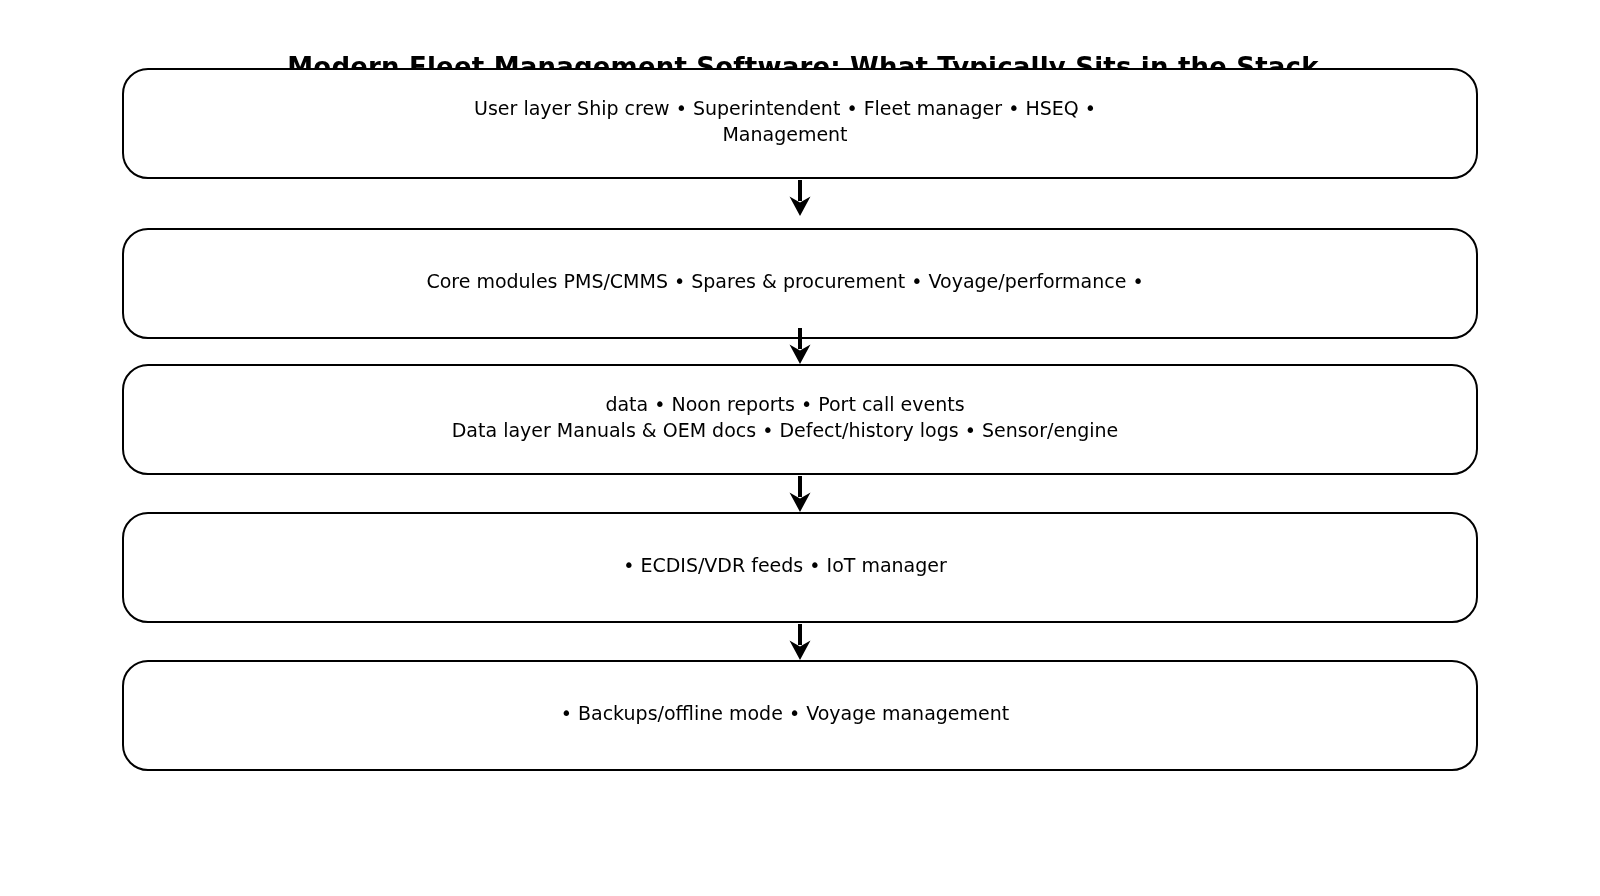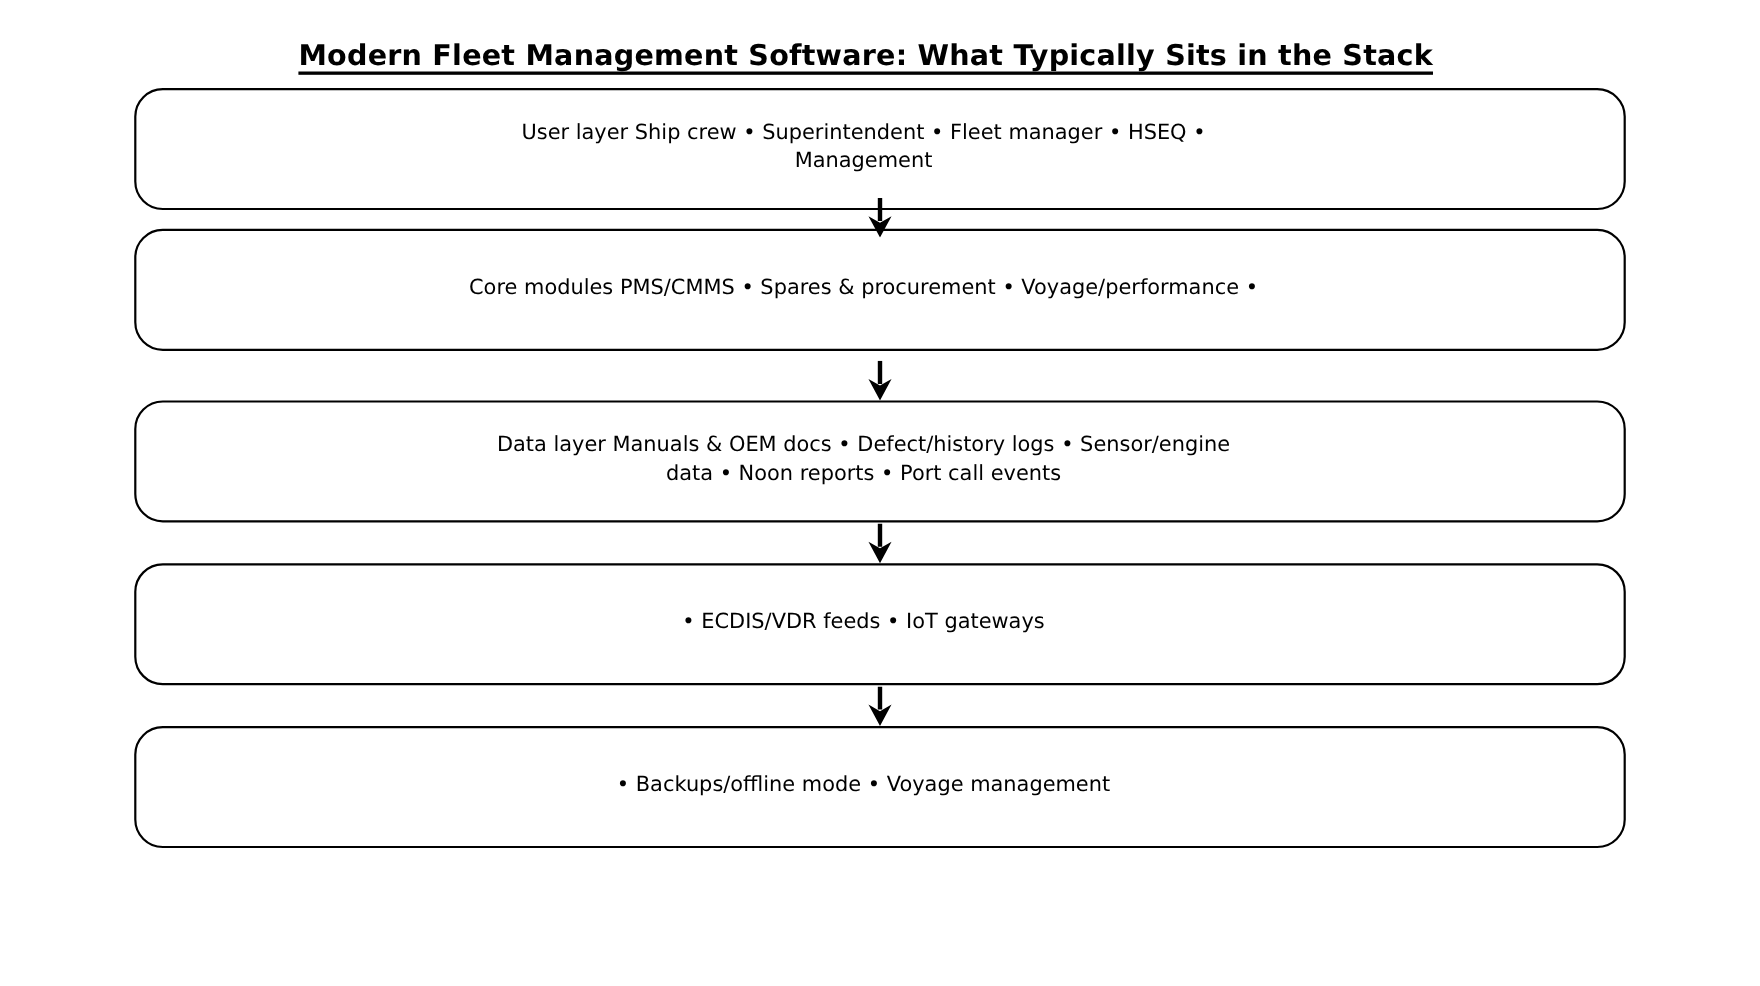--- a/index.html
+++ b/index.html
@@ -14,21 +14,21 @@
     background: #ffffff;
     font-family: "DejaVu Sans", sans-serif;
     color: #000000;
     overflow: hidden;
   }
   .title {
     position: absolute;
     top: 36px;
     left: 0;
     width: 1574px; 
-    margin: 0;
+    margin: 16px;
     text-align: center;
     font-size: 26px;
     font-weight: bold;
     letter-spacing: 0.2px;
     text-decoration: underline;
     text-decoration-thickness: 2.5px;
     text-underline-offset: 6px;
   }
   .layer-box {
     position: absolute;
@@ -59,43 +59,43 @@
     display: block;
   }
 </style>
 </head>
 <body>
 
 <div class="canvas">
 
   <h1 class="title">Modern Fleet Management Software: What Typically Sits in the Stack</h1>
 
-  <div class="layer-box" style="top:80px">
+  <div class="layer-box" style="top:68px">
     <div class="layer-text">
       <span>User layer Ship crew • Superintendent • Fleet manager • HSEQ •</span>
       <span>Management</span>
     </div>
   </div>
 
-  <div class="layer-box" style="top:208px">
+  <div class="layer-box" style="top:228px">
     <div class="layer-text">
       <span>Core modules PMS/CMMS • Spares &amp; procurement • Voyage/performance •</span>
     </div>
   </div>
 
   <div class="layer-box" style="top:364px">
     <div class="layer-text">
+      <span>data • Noon reports • Port call events</span>
       <span>Data layer Manuals &amp; OEM docs • Defect/history logs • Sensor/engine</span>
-      <span>data • Noon reports • Port call events</span>
     </div>
   </div>
 
   <div class="layer-box" style="top:512px">
     <div class="layer-text">
-      <span>• ECDIS/VDR feeds • IoT gateways</span>
+      <span>• ECDIS/VDR feeds • IoT manager</span>
     </div>
   </div>
 
   <div class="layer-box" style="top:660px">
     <div class="layer-text">
       <span>• Backups/offline mode • Voyage management</span>
     </div>
   </div>
 
   <svg class="arrow" style="top:180px" width="26" height="36" viewBox="0 0 26 36" aria-hidden="true">

